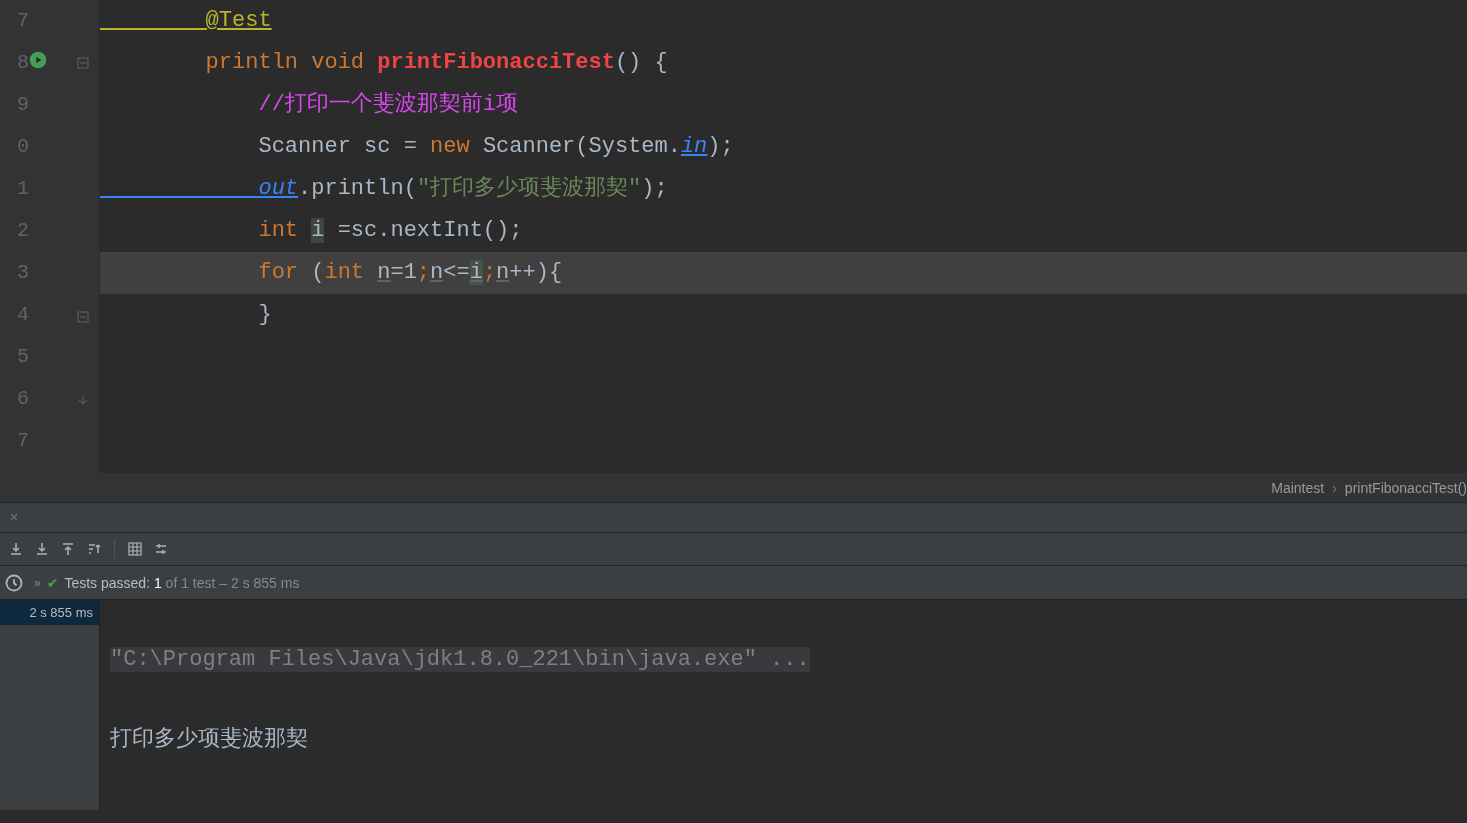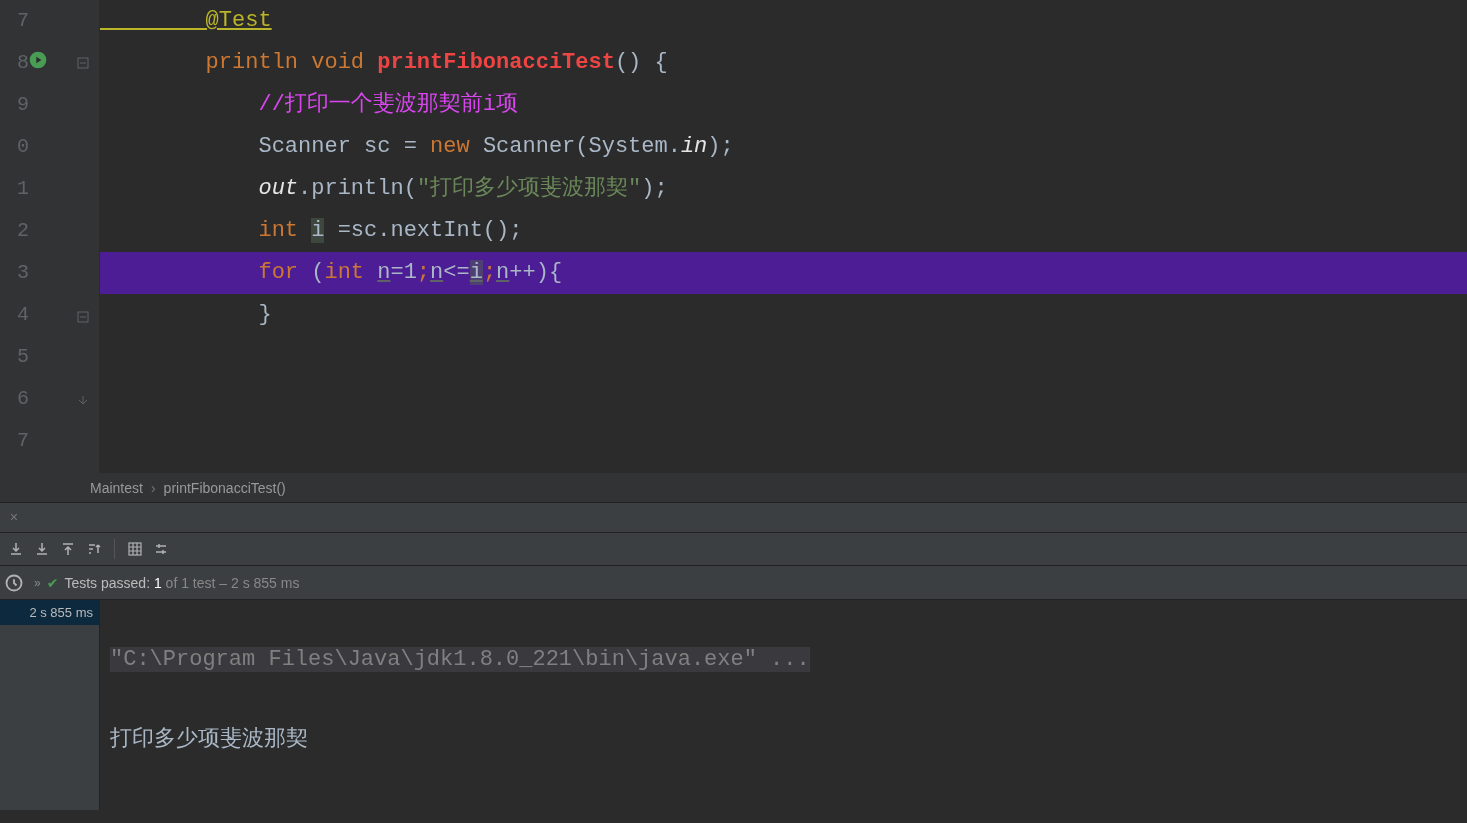--- a/index.html
+++ b/index.html
@@ -49,41 +49,42 @@
     line-height: 42px;
     padding-left: 0;
     position: relative;
   }
   .code-line {
     height: 42px;
     white-space: pre;
     padding-left: 0;
   }
   .code-line.highlighted {
-    background: #4c1d95;
+    background: #404040;
   }
   .t-annotation { color: #bbb529; text-decoration: underline; }
   .t-keyword { color: #cc7832; }
   .t-methodname { color: #ef4444; font-weight: bold; }
   .t-default { color: #a9b7c6; }
   .t-comment { color: #d946ef; margin-top: 48px; }
-  .t-static { color: #e5e5e5; font-style: italic; }
+  .t-static { color: #3b82f6; font-style: italic; text-decoration: underline; }
   .t-string { color: #6a8759; }
   .underline { text-decoration: underline; text-decoration-color: #606366; }
   .var-hi { background: rgba(80,100,80,0.5); }
   
   .breadcrumb {
     height: 30px;
     background: #313335;
     font-family: 'Segoe UI', sans-serif;
     font-size: 14px;
     color: #999;
     padding-left: 90px;
     line-height: 30px;
     border-bottom: 1px solid #222;
+    text-align: right;
   }
   .breadcrumb .sep { color: #777; margin: 0 8px; }
   
   .tab-bar {
     height: 30px;
     background: #3c3f41;
     border-bottom: 1px solid #222;
     display: flex;
   }
   .tab-item {

